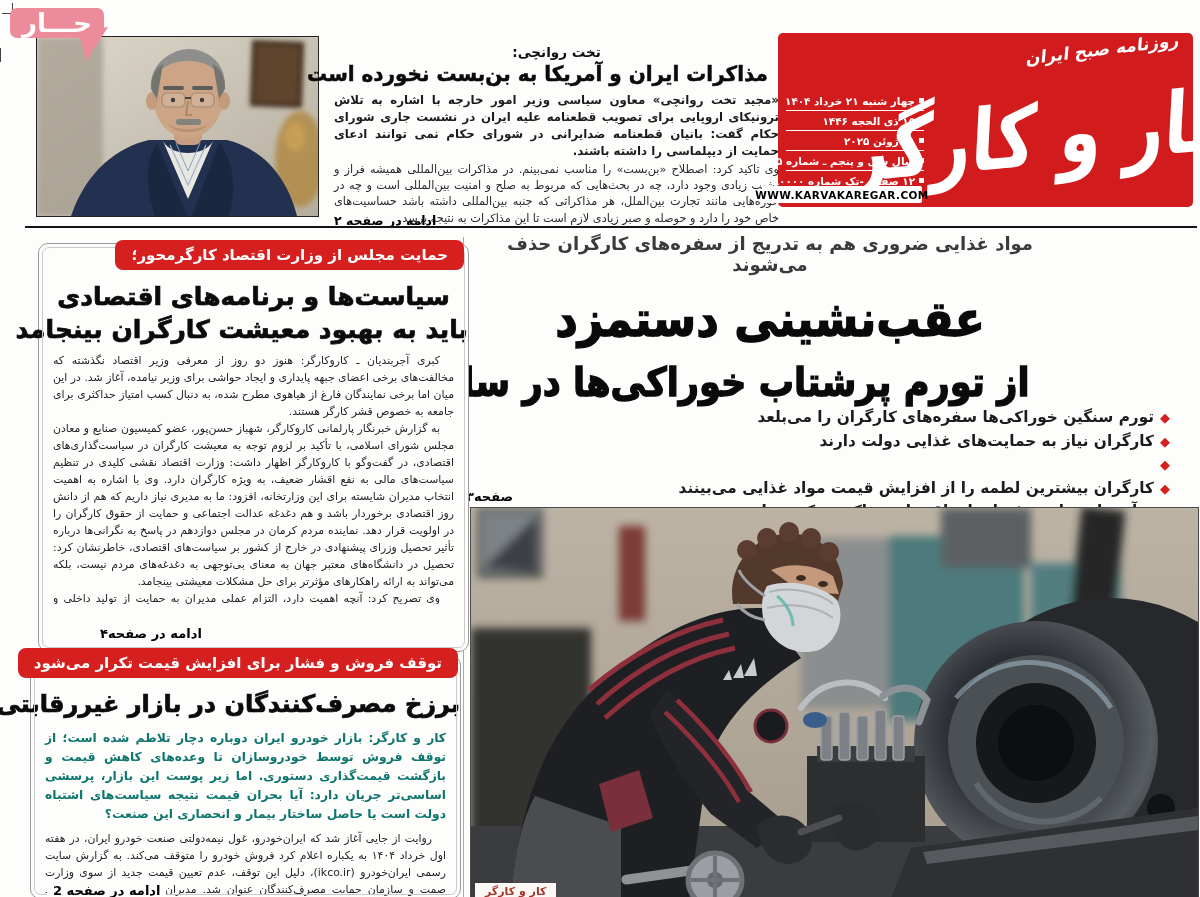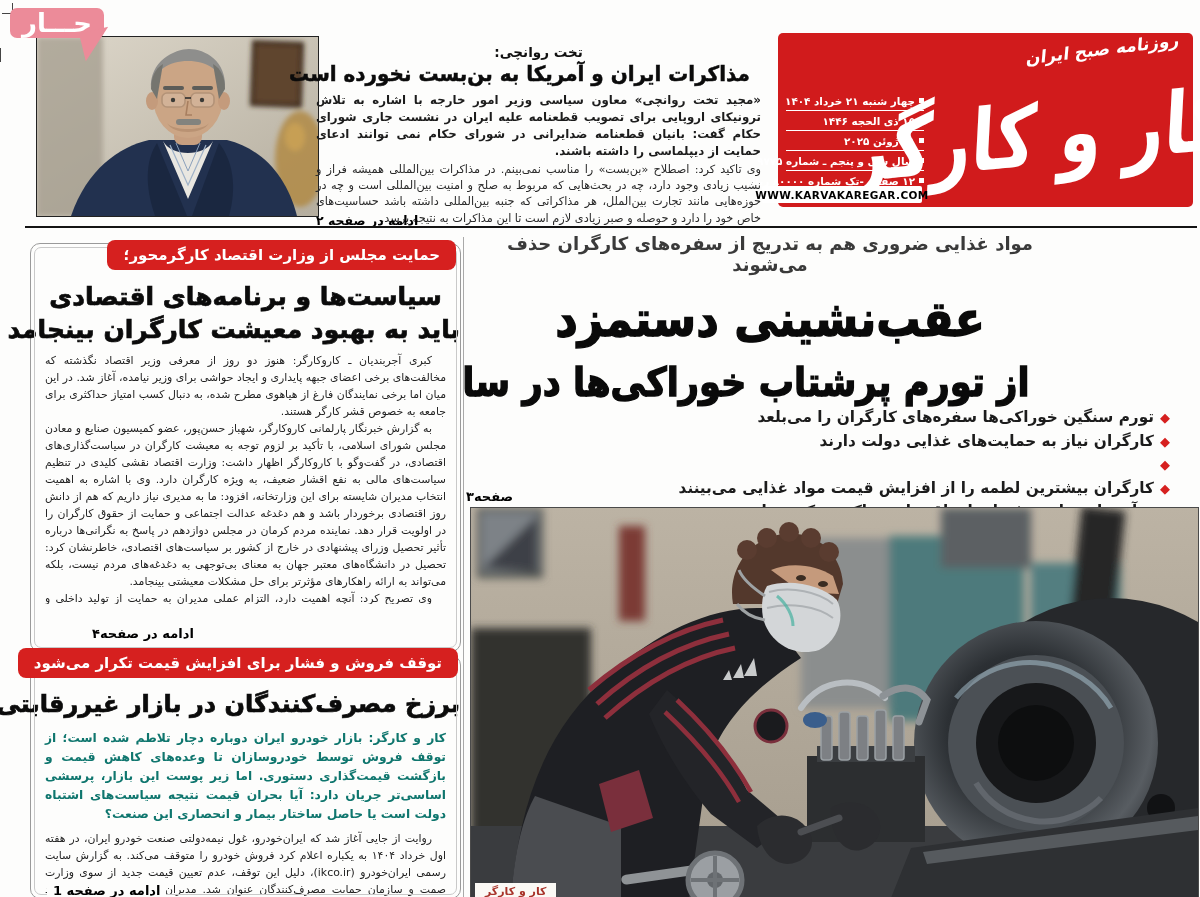--- a/index.html
+++ b/index.html
@@ -8,21 +8,21 @@
   .rtl{direction:rtl;}
   
   .regmark{position:absolute;background:#444;}
   
   #corner-badge{position:absolute;left:10px;top:8px;width:94px;height:30px;background:#ec8b99;border-radius:7px;display:flex;align-items:center;justify-content:center;z-index:5;}
   #corner-badge .txt{color:#fff;font-size:26px;font-weight:bold;direction:rtl;line-height:1;}
   #corner-badge .tail{position:absolute;right:-8px;bottom:-20px;width:0;height:0;border-left:30px solid #ec8b99;border-bottom:28px solid transparent;transform:rotate(-14deg);}
   
   #portrait{position:absolute;left:36px;top:36px;width:281px;height:179px;border:1px solid #222;overflow:hidden;background:#c9c2b4;}
   
-  #top-article{position:absolute;left:316px;top:44px;width:445px;height:182px;}
+  #top-article{position:absolute;left:334px;top:44px;width:445px;height:182px;}
   #top-article .kicker{font-size:13.5px;font-weight:bold;color:#111;text-align:center;}
   #top-article .headline{font-size:21px;font-weight:bold;color:#0b0b0b;text-align:center;white-space:nowrap;transform:scaleX(.95);transform-origin:center;-webkit-text-stroke:.5px #0b0b0b;margin:2px 0 6px 0;}
   #top-article .lead{font-size:11.8px;font-weight:bold;color:#1c1c1c;text-align:justify;line-height:17px;}
   #top-article .body{font-size:11.3px;color:#2a2a2a;text-align:justify;line-height:16.2px;margin-top:2px;}
   #top-article .cont{position:absolute;left:0;bottom:-2px;font-size:12.5px;font-weight:bold;color:#000;}
   
   #masthead{position:absolute;left:778px;top:33px;width:415px;height:174px;background:#d11b1c;border-radius:5px;}
   #masthead .tagline{position:absolute;right:10px;top:6px;width:160px;text-align:center;color:#fff;font-size:17px;font-weight:bold;transform:rotate(-7deg) skewX(-12deg);direction:rtl;}
   #masthead .title{position:absolute;left:112px;top:30px;width:300px;height:145px;display:flex;align-items:center;justify-content:center;color:#fff;font-size:68px;font-weight:bold;white-space:nowrap;transform:rotate(-5deg) skewX(-8deg) scaleY(1.25);direction:rtl;letter-spacing:-2px;}
   #masthead .dates{position:absolute;left:8px;top:58px;width:138px;}
@@ -42,21 +42,21 @@
   #lead-bullets{position:absolute;right:30px;top:406px;width:530px;direction:rtl;}
   #lead-bullets .brow{display:flex;direction:rtl;align-items:center;column-gap:6px;line-height:23.5px;font-size:15.3px;font-weight:bold;color:#1c1c1c;justify-content:flex-start;}
   #lead-bullets .diam{color:#d6201f;font-size:13px;flex:0 0 auto;}
   #page-ref{position:absolute;left:466px;top:489px;font-size:13px;font-weight:bold;color:#000;direction:rtl;}
   
   #worker-photo{position:absolute;left:470px;top:507px;width:727px;height:390px;border:1px solid #4a4a4a;overflow:hidden;background:#8e877b;}
   #photo-credit{position:absolute;left:4px;bottom:-9px;height:20px;background:#fbf9f5;color:#a8332a;font-size:11px;font-weight:bold;padding:2px 10px;direction:rtl;white-space:nowrap;}
   
   .article-box{position:absolute;left:30px;width:429px;border:1px solid #9a9a9a;border-radius:10px;background:#fdfdfc;}
   .article-box::before{content:"";position:absolute;inset:3px;border:1px solid #c9c9c9;border-radius:7px;pointer-events:none;}
-  #article-a{top:243px;height:407px;}
+  #article-a{top:243px;height:407px;margin-left:8px;}
   #article-b{top:655px;height:242px;}
   .red-label{position:absolute;background:#d6201f;border-radius:8px;color:#fff;font-size:15px;font-weight:bold;line-height:30px;height:30px;padding:0 16px;direction:rtl;white-space:nowrap;z-index:3;}
   #article-a .red-label{top:-4px;right:4px;}
   #article-b .red-label{top:-8px;right:2px;}
   .a-headline{font-size:25px;font-weight:bold;color:#0b0b0b;text-align:center;white-space:nowrap;-webkit-text-stroke:.7px #0b0b0b;direction:rtl;line-height:33px;}
   #article-a .a-head-wrap{margin-top:36px;}
   .a-body{padding:6px 14px 0 14px;font-size:10.9px;line-height:17px;color:#222;text-align:justify;direction:rtl;overflow:hidden;}
   #article-a .a-body{height:252px;}
   .a-body p{margin:0;text-indent:14px;}
   .cont-note{position:absolute;font-size:13px;font-weight:bold;color:#000;direction:rtl;background:#fdfdfc;padding:0 6px;z-index:2;}
@@ -329,16 +329,16 @@
 
   <div id="article-b" class="article-box">
     <div class="red-label">توقف فروش و فشار برای افزایش قیمت تکرار می‌شود</div>
     <div class="a-head-wrap">
       <div class="a-headline">برزخ مصرف‌کنندگان در بازار غیررقابتی خودرو</div>
     </div>
     <div class="b-lead">کار و کارگر: بازار خودرو ایران دوباره دچار تلاطم شده است؛ از توقف فروش توسط خودروسازان تا وعده‌های کاهش قیمت و بازگشت قیمت‌گذاری دستوری. اما زیر پوست این بازار، پرسشی اساسی‌تر جریان دارد: آیا بحران قیمت نتیجه سیاست‌های اشتباه دولت است یا حاصل ساختار بیمار و انحصاری این صنعت؟</div>
     <div class="a-body">
       <p>روایت از جایی آغاز شد که ایران‌خودرو، غول نیمه‌دولتی صنعت خودرو ایران، در هفته اول خرداد ۱۴۰۴ به یکباره اعلام کرد فروش خودرو را متوقف می‌کند. به گزارش سایت رسمی ایران‌خودرو (ikco.ir)، دلیل این توقف، عدم تعیین قیمت جدید از سوی وزارت صمت و سازمان حمایت مصرف‌کنندگان عنوان شد. مدیران این شرکت مدعی شدند قیمت‌های فعلی پاسخگوی هزینه‌های تولید نیست و اگر اجازه افزایش قیمت داده نشود، ناچار به توقف فروش خواهند بود. در ظاهر ماجرا، یک شرکت خصوصی با هدف جلوگیری از زیان دست به یک تصمیم تجاری زده است. اما در باطن، مسئله‌ای فراتر از حقوق تجاری مطرح است. ایران‌خودرو نه یک شرکت خصوصی تمام‌عیار است، نه در بازاری رقابتی فعالیت می‌کند. بررسی ساختار سهامداری این شرکت در گزارش مرکز پژوهش‌های مجلس (پاییز ۱۴۰۳) نشان می‌دهد بخش قابل توجهی از سهام آن هنوز در اختیار دولت، بانک‌های دولتی، صندوق‌های بازنشستگی و نهادهای شبه‌دولتی است. به عبارت دیگر، ایران‌خودرو یک «خصولتی» کلاسیک است؛ نه دولتی است که پاسخگو باشد، نه خصوصی است که در رقابت واقعی عمل کند.</p>
     </div>
-    <div class="cont-note">ادامه در صفحه 1</div>
+    <div class="cont-note">ادامه در صفحه 2</div>
   </div>
 
 </div>
 
 </body></html>

